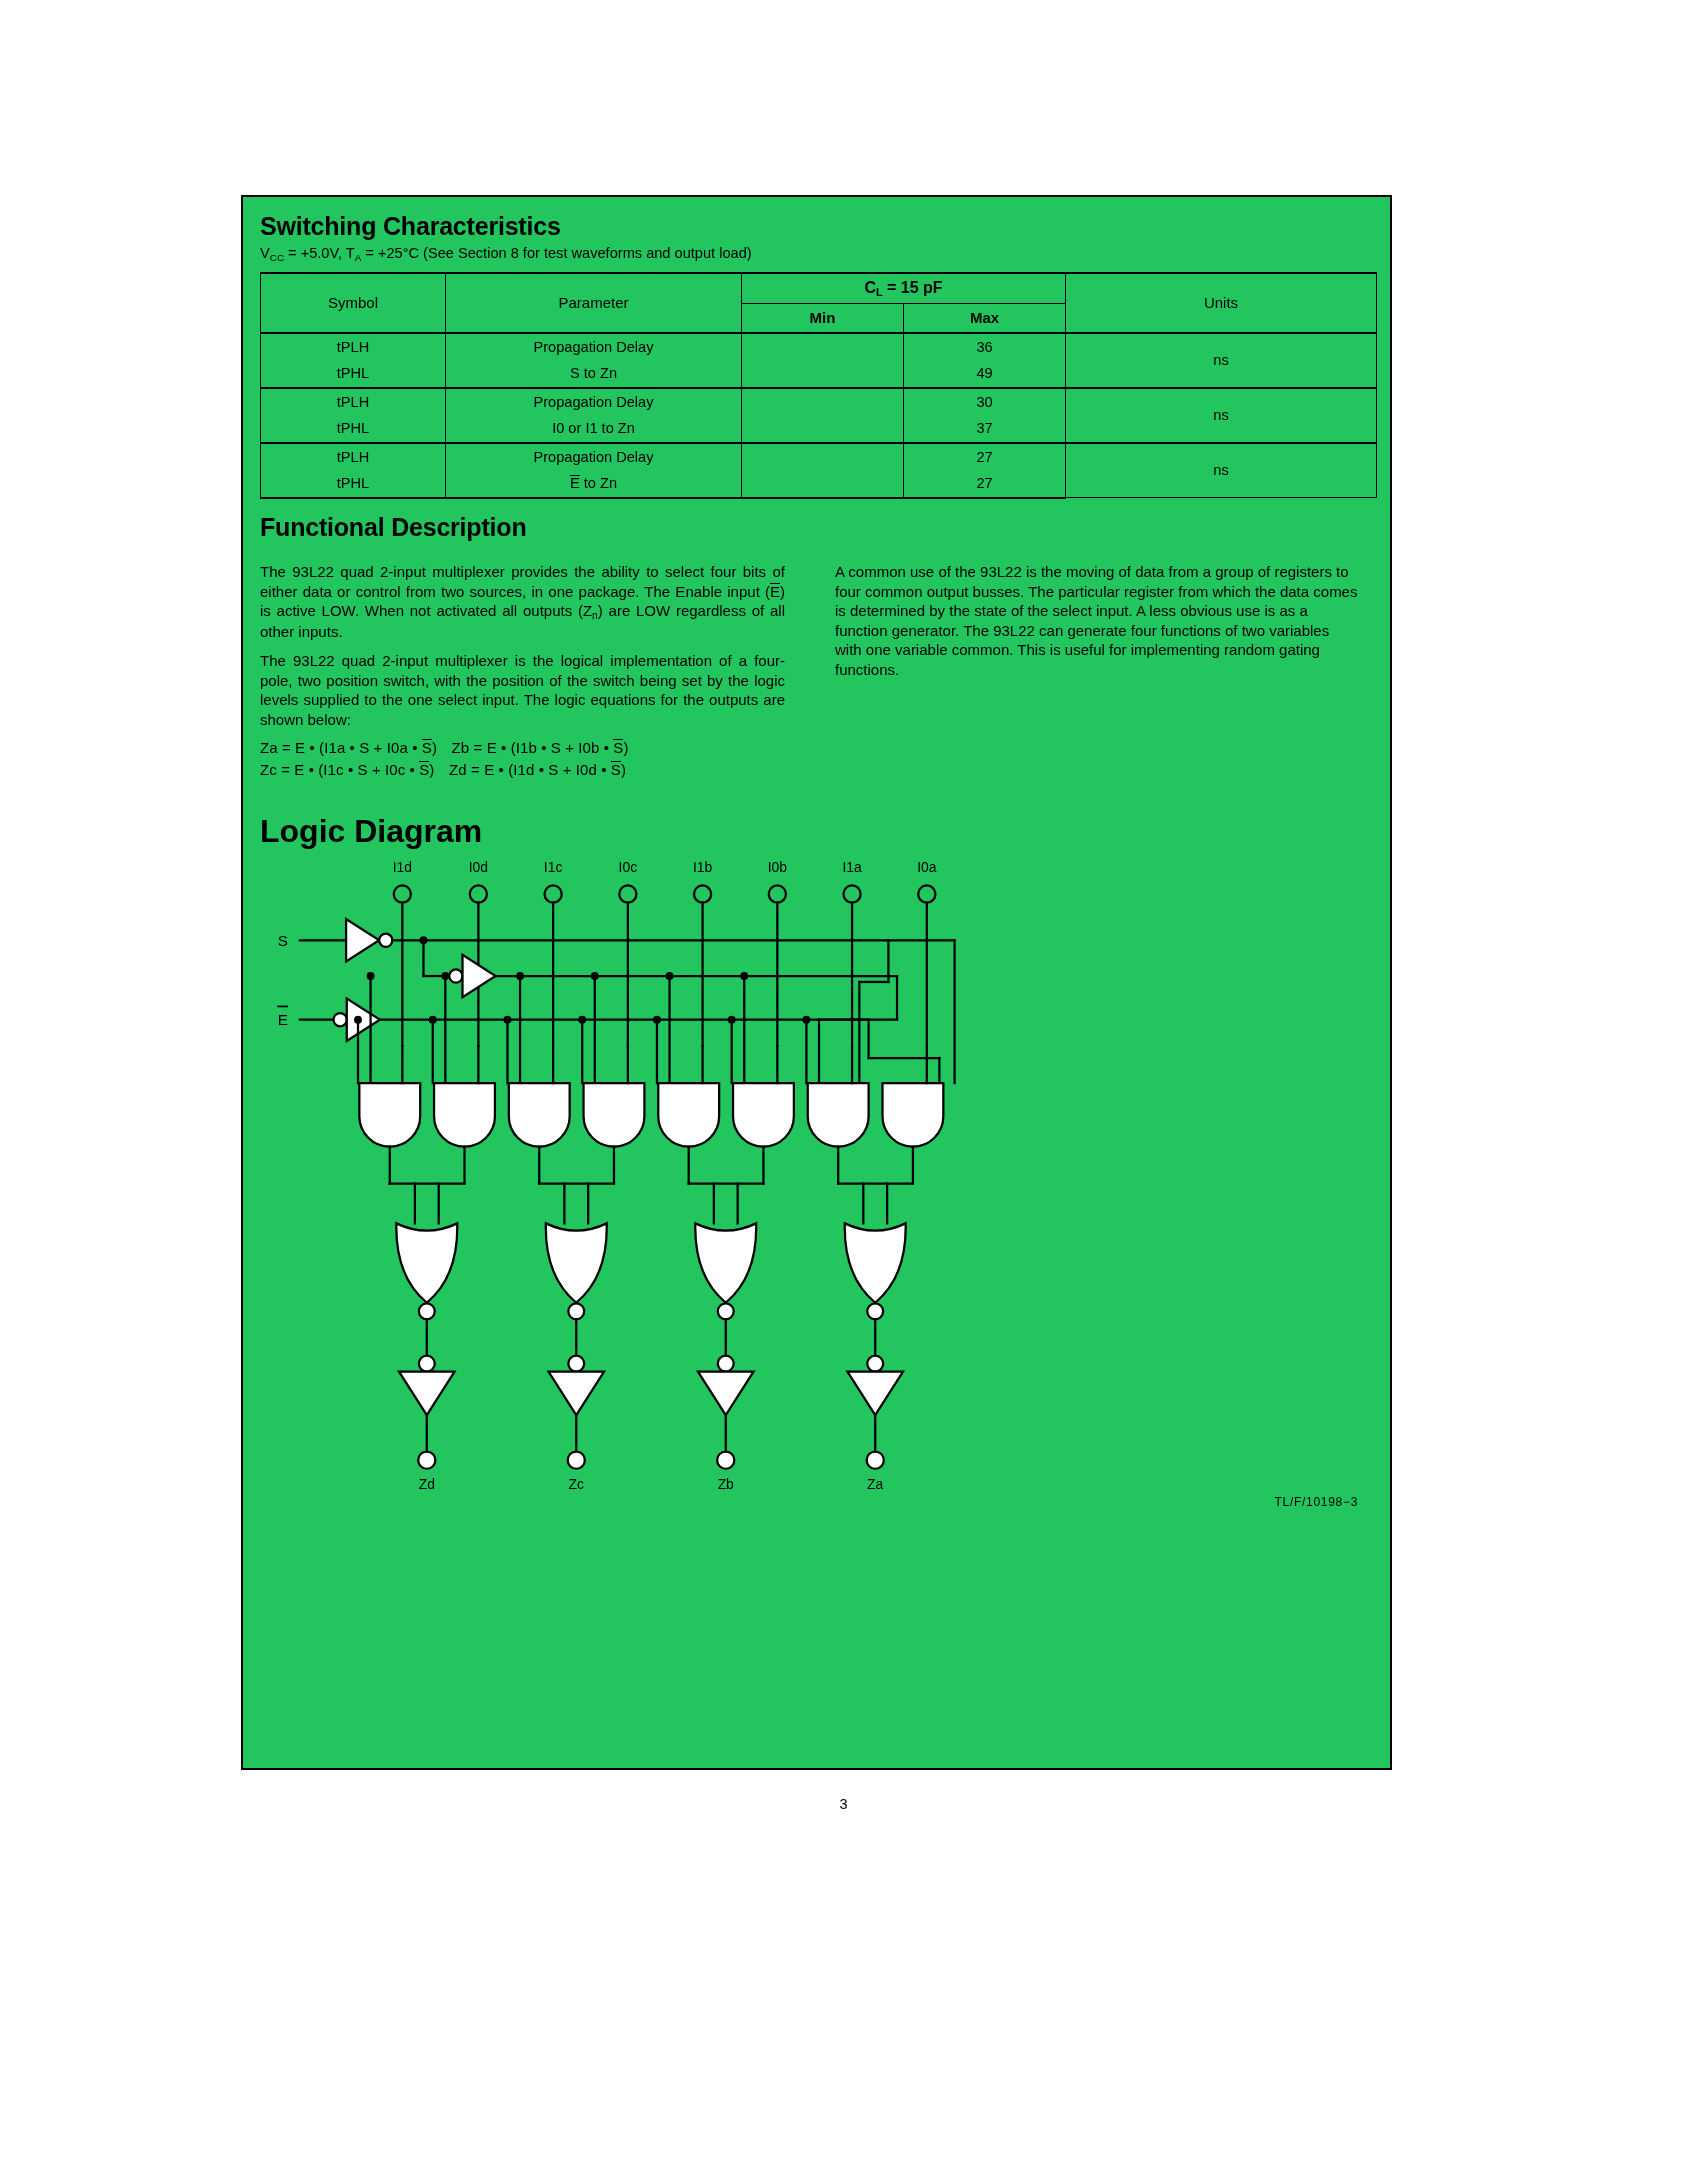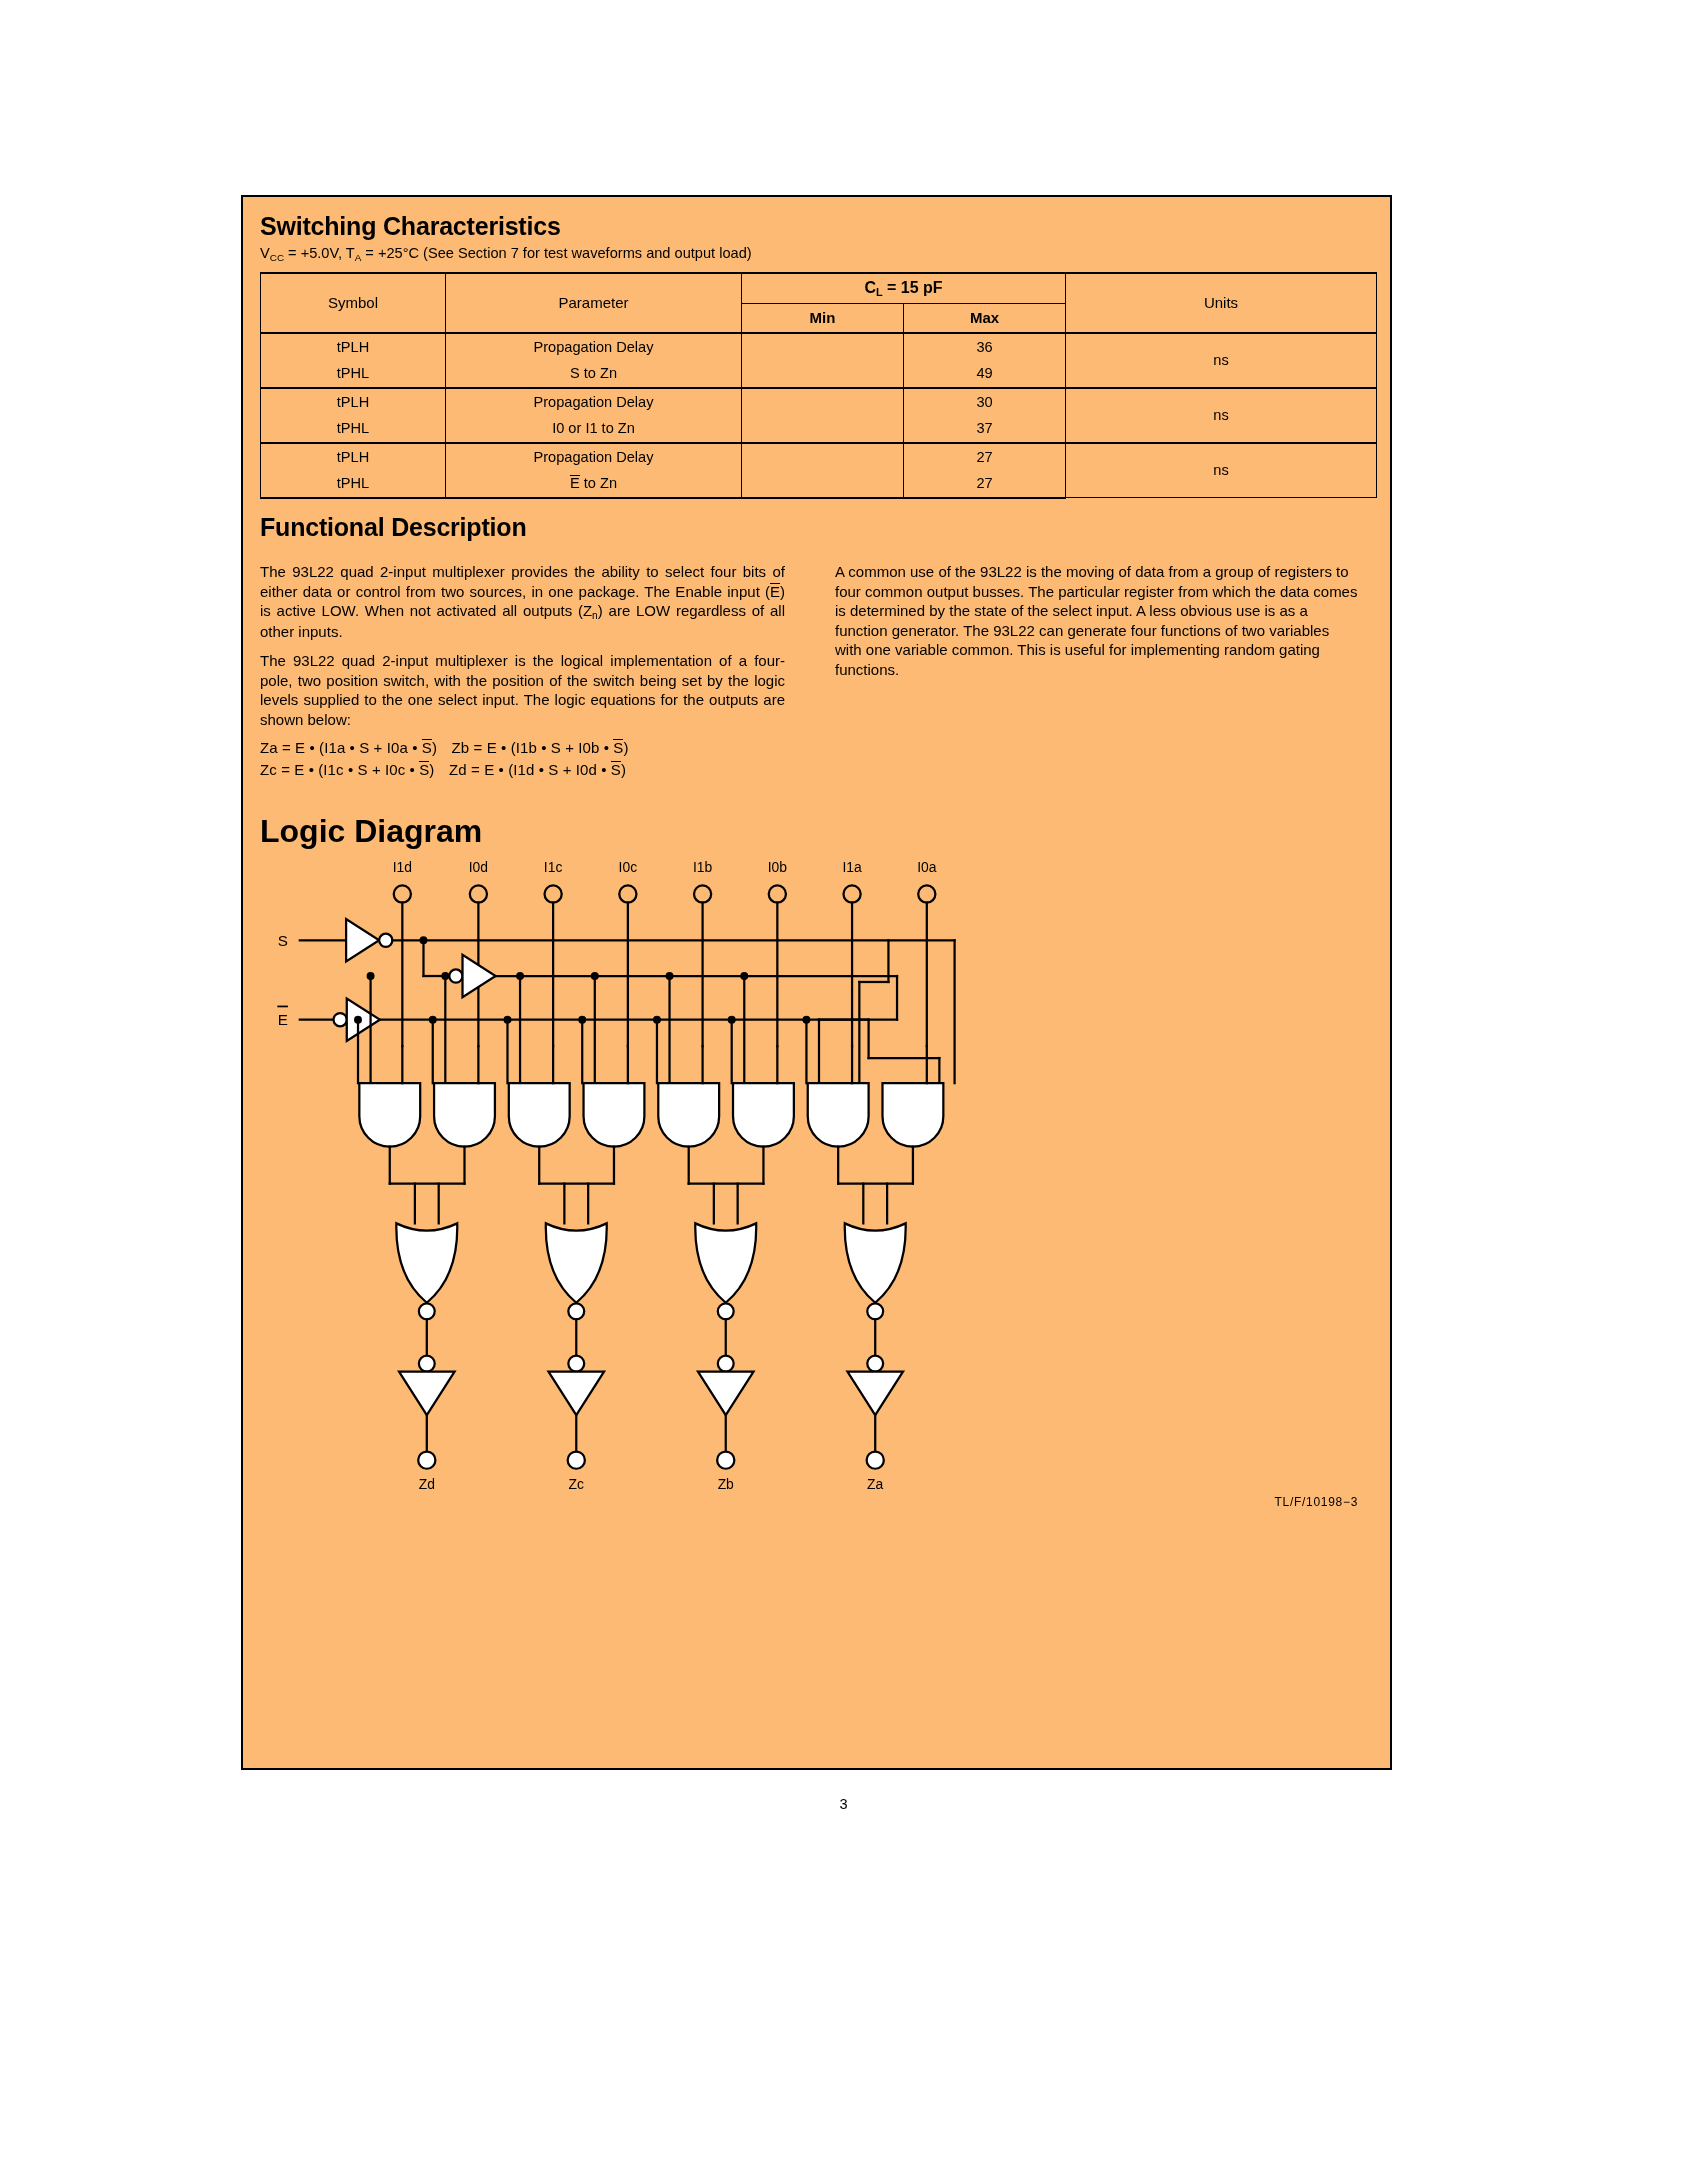--- a/index.html
+++ b/index.html
@@ -1,20 +1,20 @@
 <!DOCTYPE html>
 <html style="font-size:10.6px"><head>
 <meta charset="utf-8">
 <style>
   html,body{margin:0;padding:0;background:#fff;}
   body{width:1687px;height:2183px;font-family:"Liberation Sans",sans-serif;color:#000;position:relative;}
 
   .page-frame{
     position:absolute;left:241px;top:195px;width:1151px;height:1575px;
-    border:2px solid #000;box-sizing:border-box;background:#fdba74;
+    border:2px solid #000;box-sizing:border-box;background:#22c55e;
   }
 
   .pad{padding:0 17px;}
 
   h1.sec{
     font-size:25px;font-weight:bold;margin:14.6px 0 4px 0;letter-spacing:-0.2px;
   }
   .cond{font-size:14.6px;margin:0 0 9.3px 0;}
   sub{font-size:0.68em;vertical-align:-0.28em;}
   .ovl{border-top:1.3px solid #000;padding-top:0px;display:inline-block;line-height:1.05;}
@@ -57,21 +57,21 @@
     position:absolute;left:0;right:0;top:1796px;text-align:center;font-size:14.6px;
   }
 </style>
 </head>
 <body>
 
 <div class="page-frame">
   <div class="pad">
 
     <h1 class="sec">Switching Characteristics</h1>
-    <p class="cond"><span>V</span><sub>CC</sub><span> = +5.0V, T</span><sub>A</sub><span> = +25°C (See Section 7 for test waveforms and output load)</span></p>
+    <p class="cond"><span>V</span><sub>CC</sub><span> = +5.0V, T</span><sub>A</sub><span> = +25°C (See Section 8 for test waveforms and output load)</span></p>
 
     <table class="sw">
       <colgroup>
         <col style="width:185px">
         <col style="width:296px">
         <col style="width:162px">
         <col style="width:162px">
         <col style="width:311px">
       </colgroup>
       <thead>

